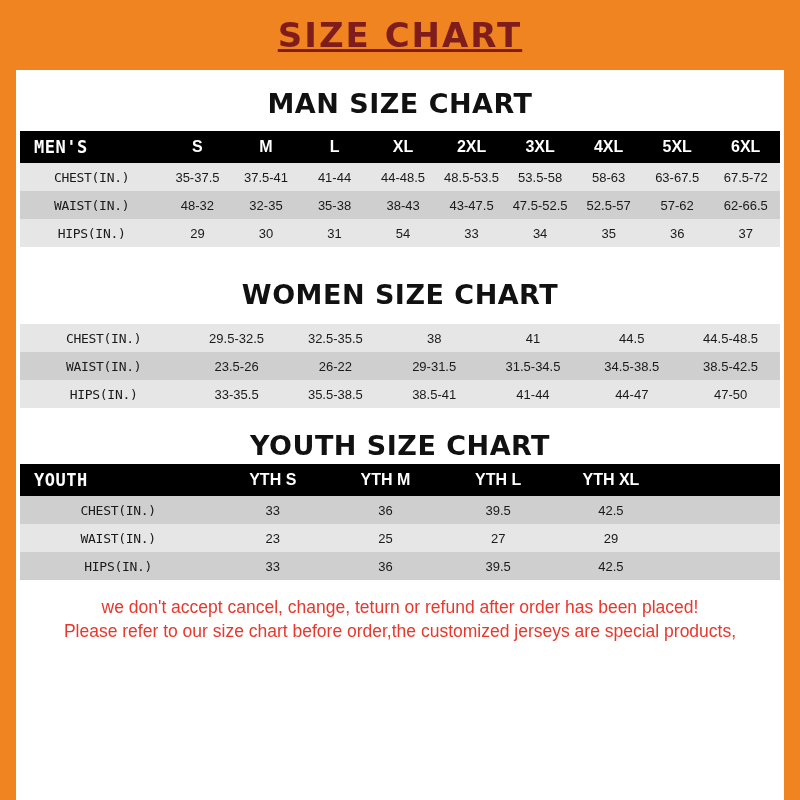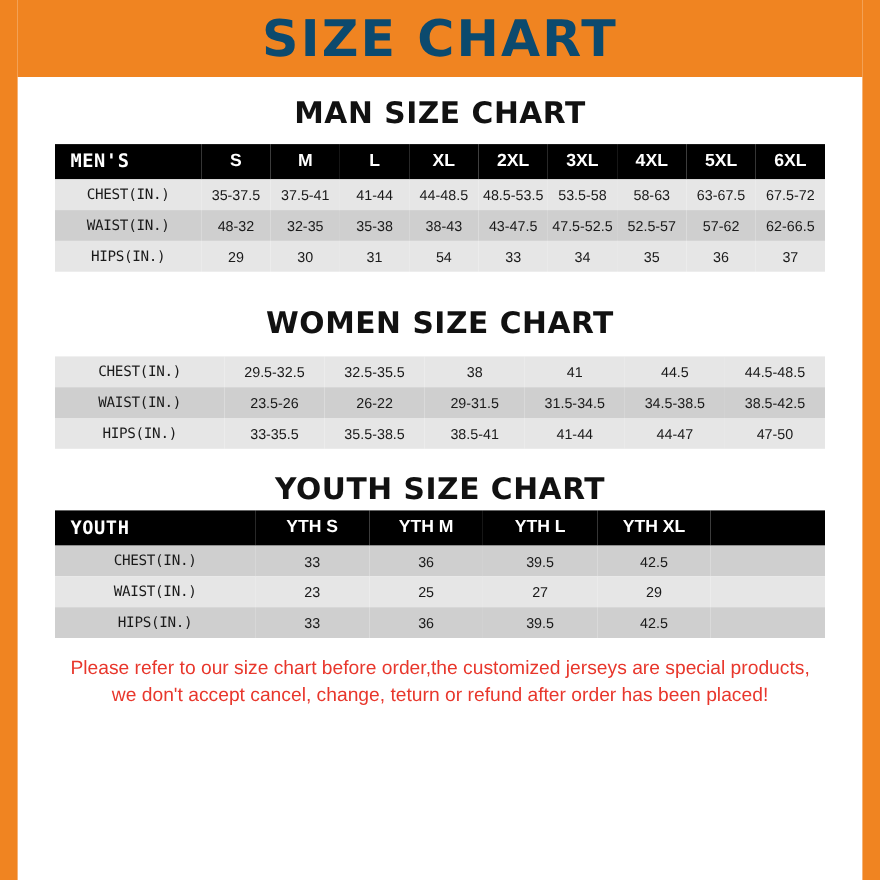--- a/index.html
+++ b/index.html
@@ -25,27 +25,28 @@
   .banner {
     height: 70px;
     background: #f08421;
     display: flex;
     align-items: center;
     justify-content: center;
   }
   .banner-title {
     font-family: "DejaVu Sans", sans-serif;
     font-weight: bold;
-    font-size: 46px;
+    font-size: 34px;
     letter-spacing: 2px;
-    color: #0c4a6e;
+    color: #7f1d1d;
     line-height: 1;
+    text-decoration: underline;
   }
   .content {
-    padding: 0 34px;
+    padding: 0 4px;
     box-sizing: border-box;
   }
   .section-title {
     text-align: center;
     font-family: "DejaVu Sans", sans-serif;
     font-weight: bold;
     font-size: 27px;
     color: #111111;
     letter-spacing: 0.5px;
   }
@@ -234,18 +235,18 @@
         <td>33</td>
         <td>36</td>
         <td>39.5</td>
         <td>42.5</td>
         <td></td>
       </tr>
     </tbody>
       </table>
 
     <div class="note">
+      <div>we don't accept cancel, change, teturn or refund after order has been placed!</div>
       <div>Please refer to our size chart before order,the customized jerseys are special products,</div>
-      <div>we don't accept cancel, change, teturn or refund after order has been placed!</div>
     </div>
 
   </div>
 </div>
 
 </body></html>

